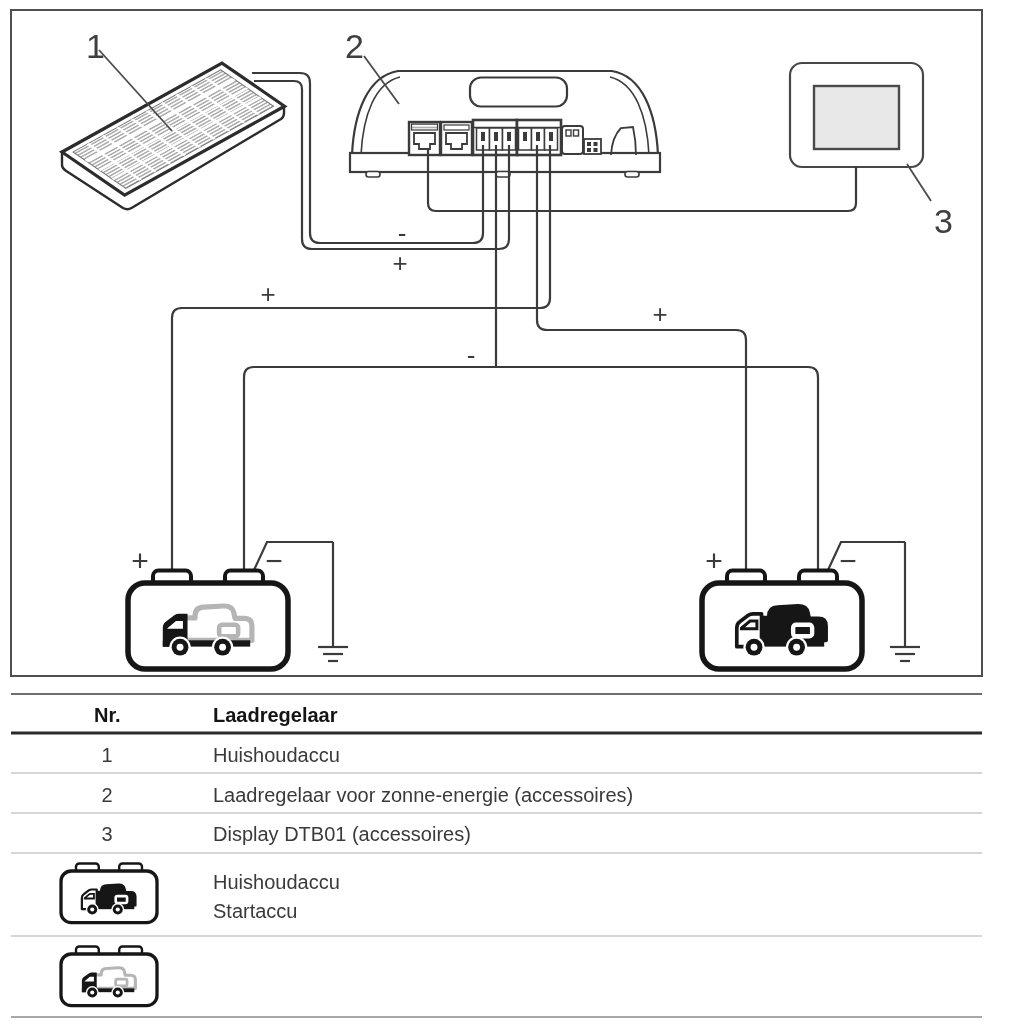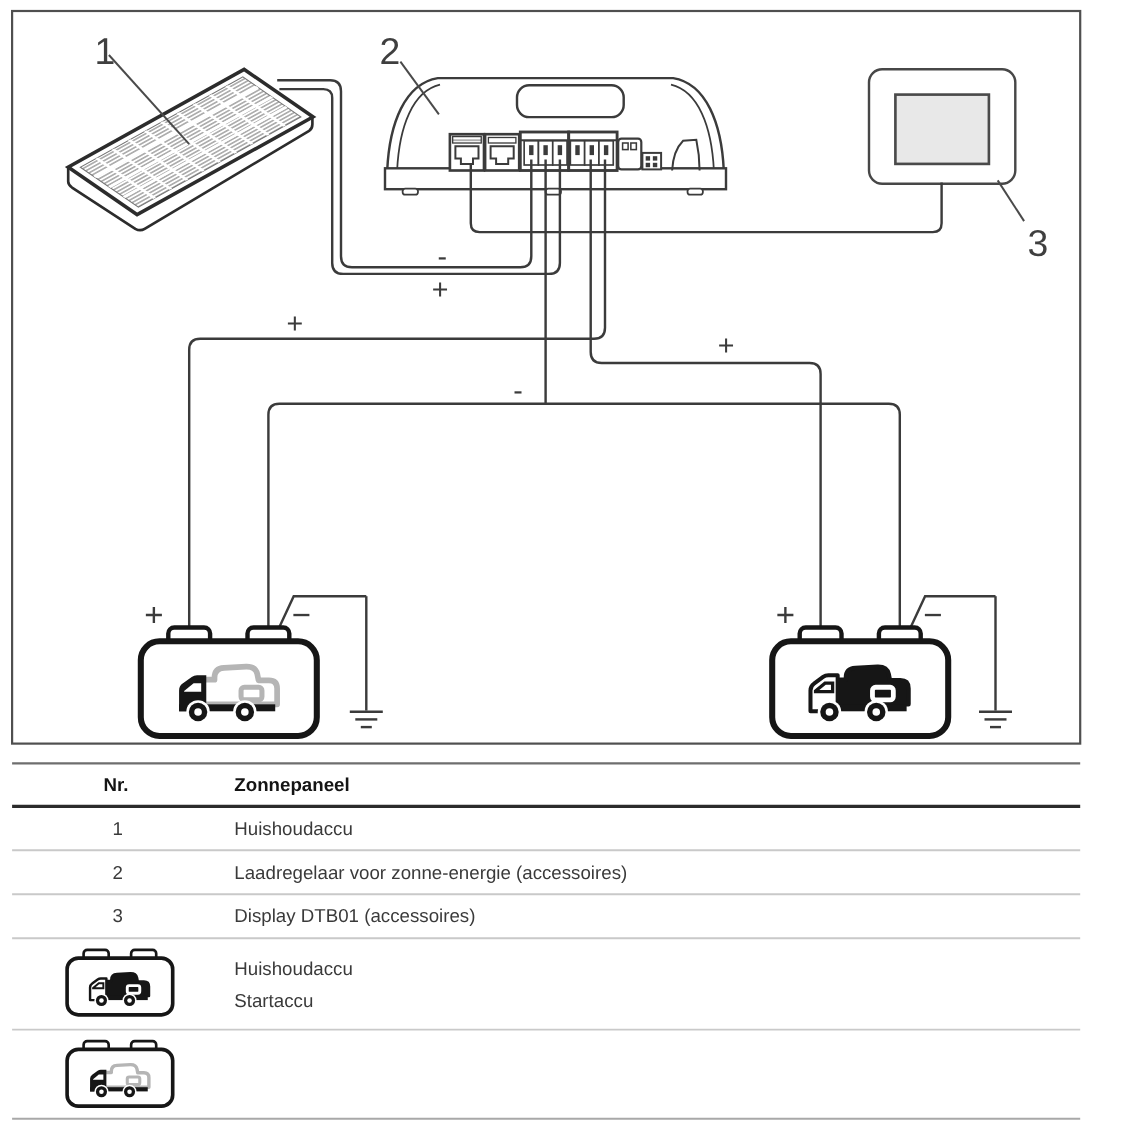--- a/index.html
+++ b/index.html
@@ -3,21 +3,21 @@
 <meta charset="utf-8">
 <style>
   html,body{margin:0;padding:0;background:#fff;}
   .page{position:relative;width:1024px;height:1024px;background:#fff;
         font-family:"Liberation Sans",sans-serif;overflow:hidden;}
   svg{position:absolute;left:0;top:0;}
   svg text{font-family:"Liberation Sans",sans-serif;fill:#3b3b3b;}
   .comp-label{font-size:34px;fill:#3f3f3f;}
   .wire-sign{font-size:26px;text-anchor:middle;dominant-baseline:central;}
   .batt-sign{font-size:30px;text-anchor:middle;dominant-baseline:central;}
-  .ttext{position:absolute;color:#3a3a3a;font-size:17px;line-height:1.15;white-space:nowrap;}
+  .ttext{position:absolute;color:#3a3a3a;font-size:20px;line-height:1.15;white-space:nowrap;}
   .thead{font-weight:bold;color:#141414;}
   .nrcell{left:86px;width:42px;text-align:center;}
   .desccell{left:213px;}
 </style>
 </head>
 <body>
 
 <div class="page">
 
 <svg width="1024" height="1024" viewBox="0 0 1024 1024">
@@ -202,21 +202,21 @@
   <g transform="translate(61,871) scale(0.60)">
     <use href="#battery-household"></use>
   </g>
   <g transform="translate(61,954) scale(0.60)">
     <use href="#battery-starter"></use>
   </g>
 </svg>
 
 <div>
   <span class="ttext thead" style="left:94px;top:704px;">Nr.</span>
-  <span class="ttext thead desccell" style="top:704px;">Zonnepaneel</span>
+  <span class="ttext thead desccell" style="top:704px;">Laadregelaar</span>
 
   <span class="ttext nrcell" style="top:744px;">1</span>
   <span class="ttext desccell" style="top:744px;">Huishoudaccu</span>
 
   <span class="ttext nrcell" style="top:784px;">2</span>
   <span class="ttext desccell" style="top:784px;text-align:center;">Laadregelaar voor zonne-energie (accessoires)</span>
 
   <span class="ttext nrcell" style="top:823px;">3</span>
   <span class="ttext desccell" style="top:823px;">Display DTB01 (accessoires)</span>
 

